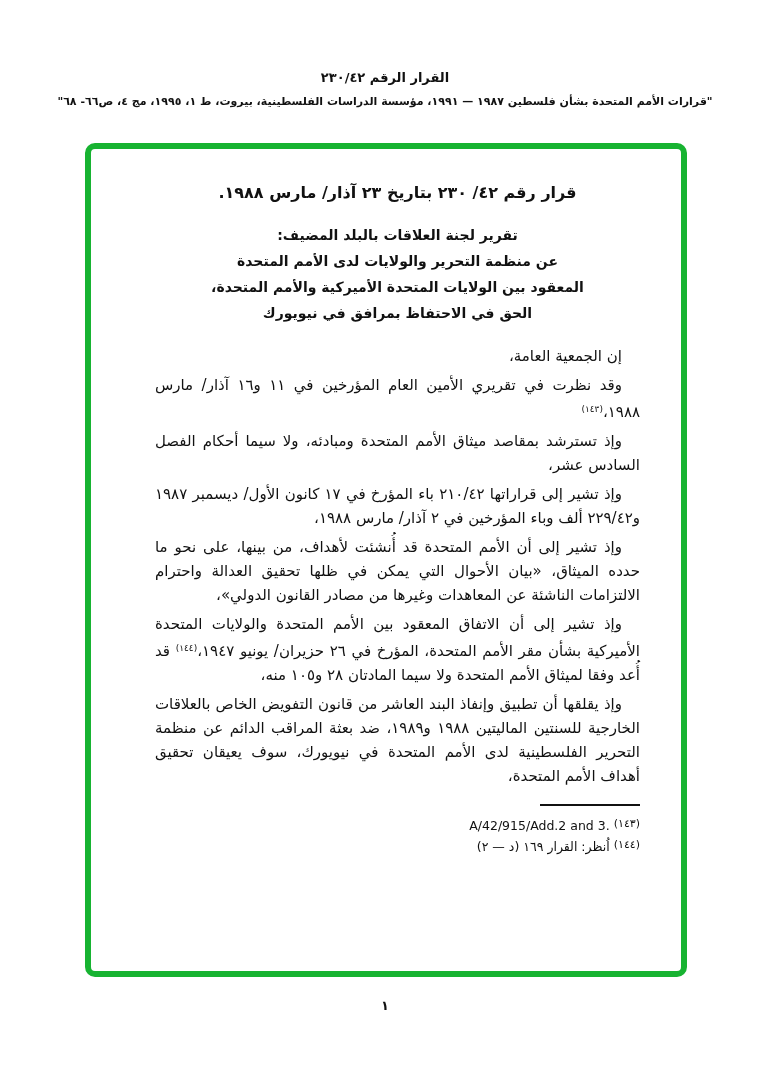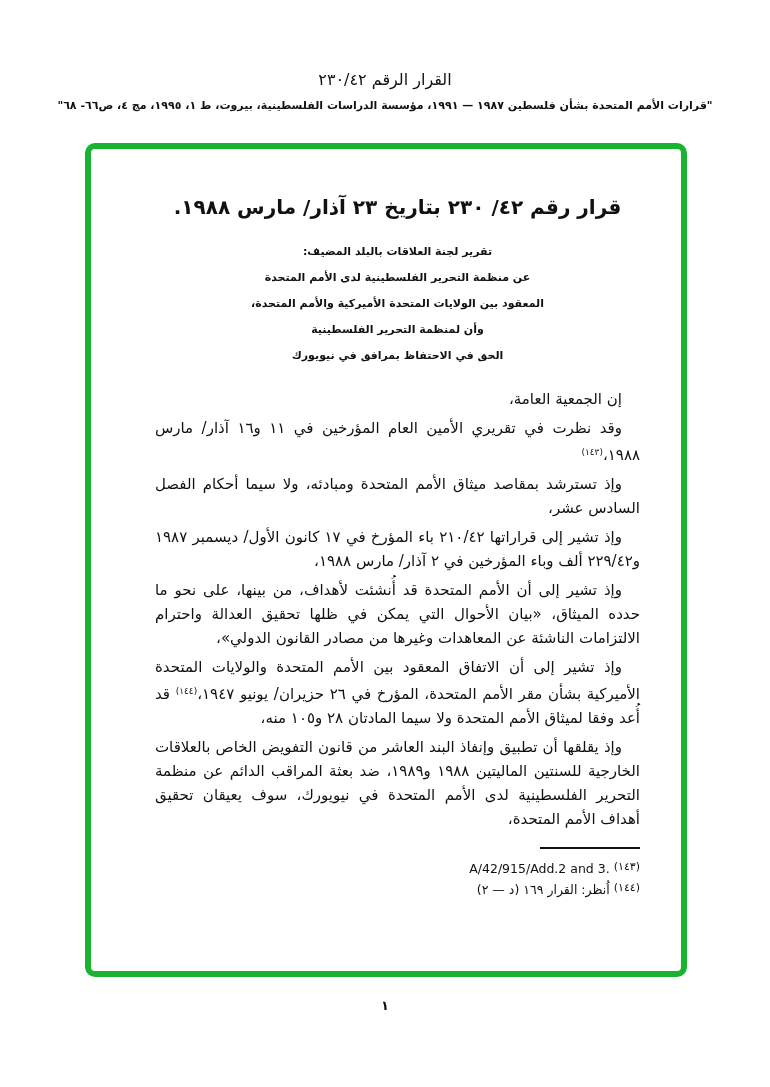--- a/index.html
+++ b/index.html
@@ -2,37 +2,37 @@
 <html lang="ar"><head>
 <meta charset="utf-8">
 <style>
   html,body{margin:0;padding:0;}
   body{
     width:770px;height:1087px;background:#ffffff;color:#111;
     font-family:"DejaVu Sans",sans-serif;position:relative;overflow:hidden;
   }
   .page-header{width:770px;text-align:center;direction:rtl;}
   .doc-main-title{
-    margin-top:70px;font-size:16px;font-weight:normal;letter-spacing:0;
+    margin-top:70px;font-size:13px;font-weight:bold;letter-spacing:0;
   }
   .doc-citation{
     margin-top:10px;font-size:11px;font-weight:bold;white-space:nowrap;
   }
   .green-frame{
     position:absolute;left:85px;top:143px;width:590px;height:822px;
     border:6px solid #17b331;border-radius:10px;background:#fff;
   }
   .frame-content{
     direction:rtl;padding:34px 41px 0 64px;
   }
   .resolution-line{
-    text-align:center;font-weight:bold;font-size:20px;margin:12px 0 20px 0;
+    text-align:center;font-weight:bold;font-size:16px;margin:0 0 20px 0;
   }
   .heading-block{
-    text-align:center;font-weight:bold;font-size:11px;line-height:26px;margin:0 0 18px 0;
+    text-align:center;font-weight:bold;font-size:14px;line-height:26px;margin:0 0 18px 0;
   }
   .body-paragraphs{font-size:15px;line-height:24px;text-align:justify;}
   .body-paragraphs p{margin:0 0 5px 0;text-indent:18px;}
   .lead{font-weight:normal;}
   sup.fn-ref{font-size:9px;vertical-align:5px;letter-spacing:0;}
   .footnote-divider{
     width:100px;border-top:2px solid #111;margin:16px 0 8px auto;height:0;
   }
   .footnotes{direction:rtl;text-align:right;font-size:12.5px;line-height:19px;padding:0 41px 0 37px;}
   .footnotes .fn-marker{font-size:11px;vertical-align:3px;}
@@ -49,23 +49,22 @@
   <div class="doc-citation">"قرارات الأمم المتحدة بشأن فلسطين ١٩٨٧ — ١٩٩١، مؤسسة الدراسات الفلسطينية، بيروت، ط ١، ١٩٩٥، مج ٤، ص٦٦- ٦٨"</div>
 </div>
 
 <div class="green-frame" style="border-color: rgb(23, 179, 49);">
   <div class="frame-content">
 
     <div class="resolution-line">قرار رقم ٤٢/ ٢٣٠ بتاريخ ٢٣ آذار/ مارس ١٩٨٨.</div>
 
     <div class="heading-block">
       <div>تقرير لجنة العلاقات بالبلد المضيف:</div>
-      <div>عن منظمة التحرير الفلسطينية لدى الأمم المتحدة</div>
+      <div>عن منظمة التحرير والولايات لدى الأمم المتحدة</div>
       <div>المعقود بين الولايات المتحدة الأميركية والأمم المتحدة،</div>
-      <div>وأن لمنظمة التحرير الفلسطينية</div>
       <div>الحق في الاحتفاظ بمرافق في نيويورك</div>
     </div>
 
     <div class="body-paragraphs">
       <p><span class="lead">إن الجمعية العامة،</span></p>
 
       <p><span class="lead">وقد نظرت</span><span> في تقريري الأمين العام المؤرخين في ١١ و١٦ آذار/ مارس ١٩٨٨،</span><sup class="fn-ref">(١٤٣)</sup></p>
 
       <p><span class="lead">وإذ تسترشد</span><span> بمقاصد ميثاق الأمم المتحدة ومبادئه، ولا سيما أحكام الفصل السادس عشر،</span></p>
 

